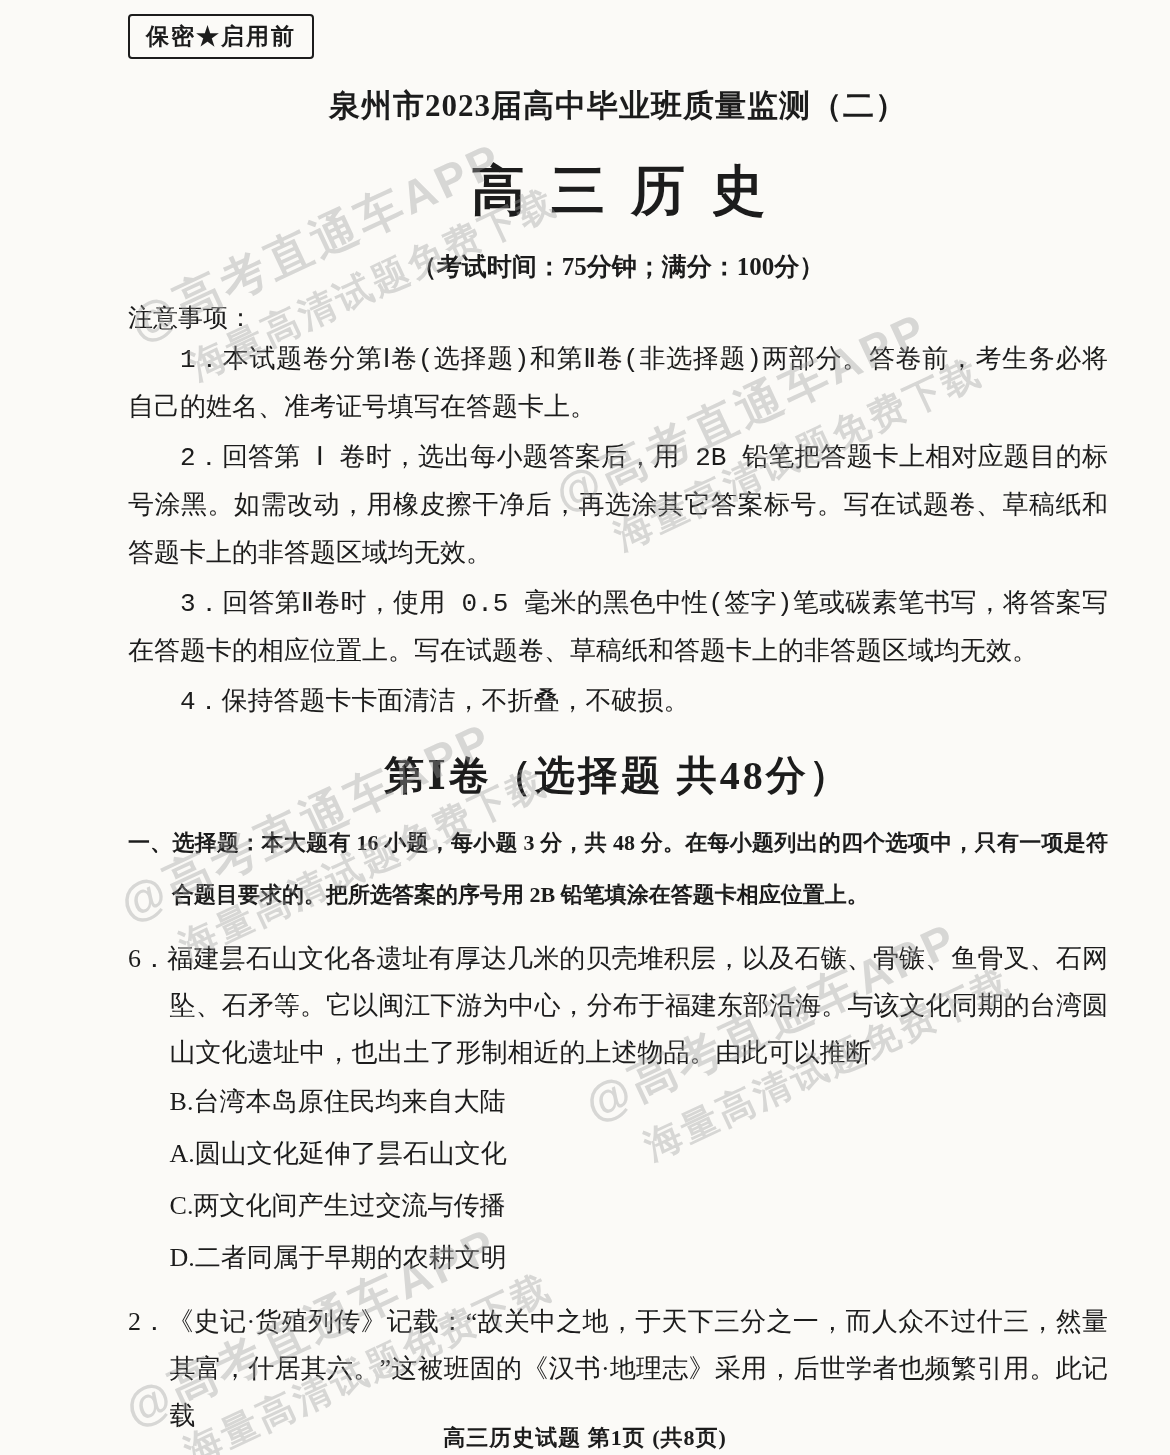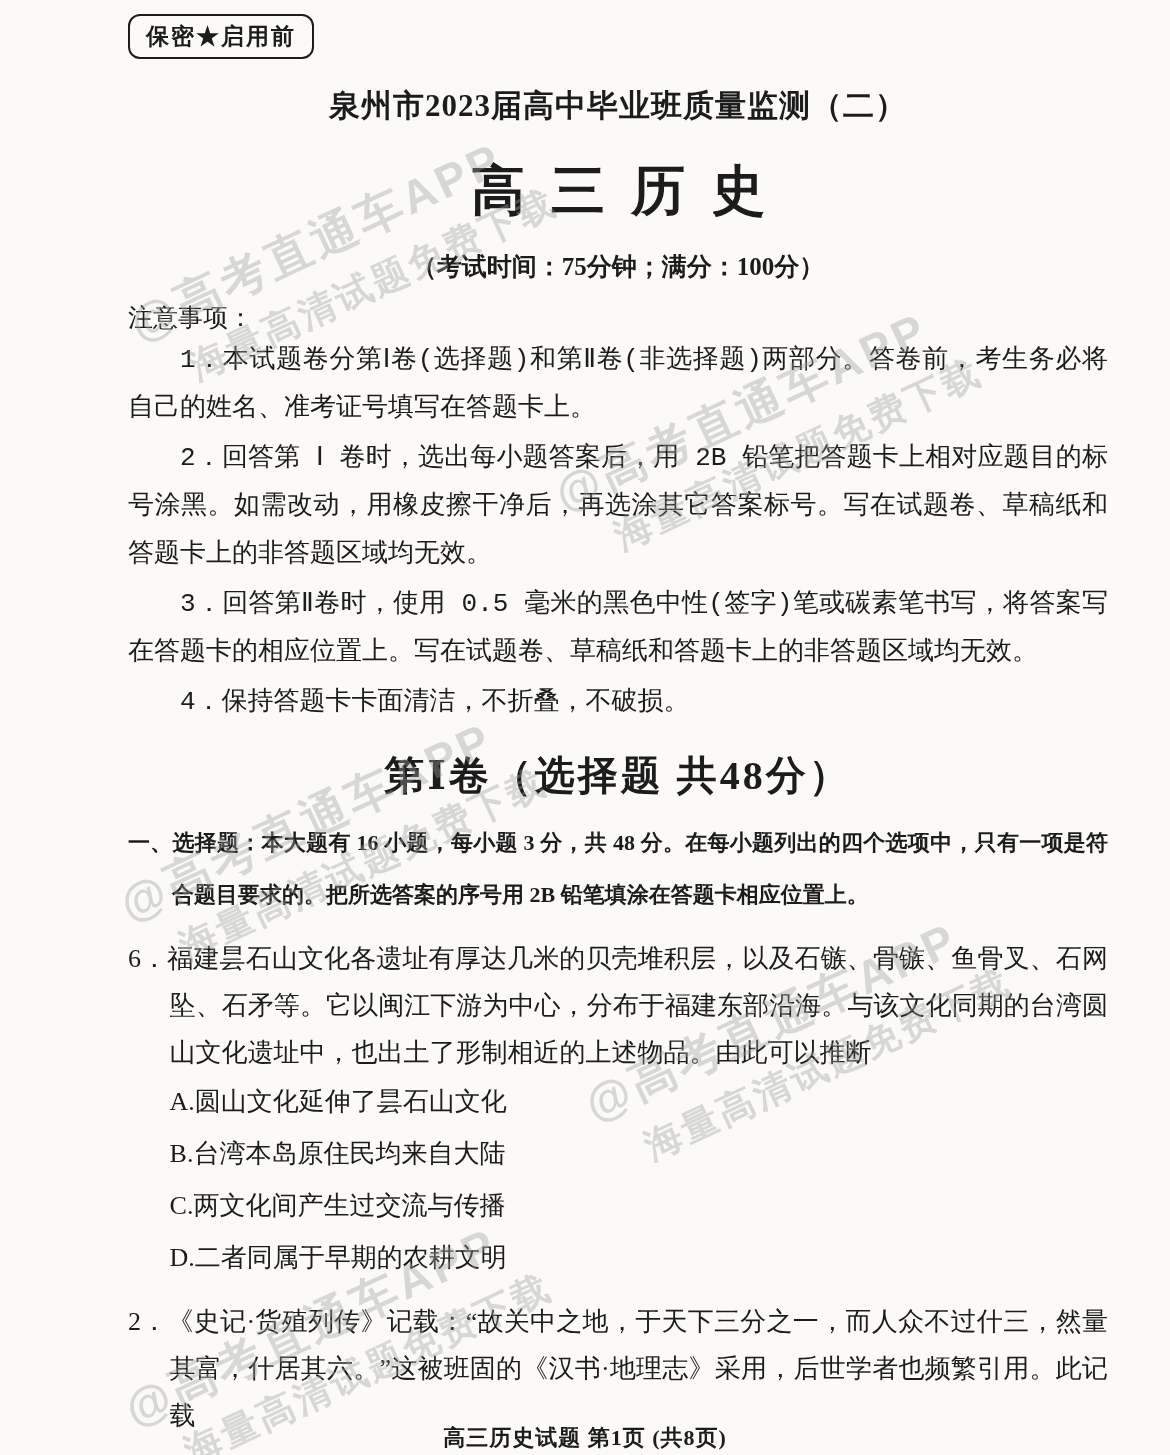--- a/index.html
+++ b/index.html
@@ -18,21 +18,21 @@
     overflow: hidden;
   }
   .content {
     position: relative;
     z-index: 2;
     padding: 14px 62px 0 128px;
   }
   .secrecy-box {
     display: inline-block;
     border: 2px solid #1c1c1c;
-    border-radius: 12px;
+    border-radius: 4px;
     padding: 5px 16px;
     font-size: 23px;
     font-weight: bold;
     letter-spacing: 2px;
   }
   .exam-title {
     text-align: center;
     font-size: 31px;
     font-weight: bold;
     margin-top: 26px;
@@ -171,22 +171,22 @@
     <div class="notice">2．回答第 Ⅰ 卷时，选出每小题答案后，用 2B 铅笔把答题卡上相对应题目的标号涂黑。如需改动，用橡皮擦干净后，再选涂其它答案标号。写在试题卷、草稿纸和答题卡上的非答题区域均无效。</div>
     <div class="notice">3．回答第Ⅱ卷时，使用 0.5 毫米的黑色中性(签字)笔或碳素笔书写，将答案写在答题卡的相应位置上。写在试题卷、草稿纸和答题卡上的非答题区域均无效。</div>
     <div class="notice">4．保持答题卡卡面清洁，不折叠，不破损。</div>
 
     <div class="section-title">第Ⅰ卷（选择题 共48分）</div>
 
     <div class="section-instruction">一、选择题：本大题有 16 小题，每小题 3 分，共 48 分。在每小题列出的四个选项中，只有一项是符合题目要求的。把所选答案的序号用 2B 铅笔填涂在答题卡相应位置上。</div>
 
     <div class="question">
       <div class="question-stem">6．福建昙石山文化各遗址有厚达几米的贝壳堆积层，以及石镞、骨镞、鱼骨叉、石网坠、石矛等。它以闽江下游为中心，分布于福建东部沿海。与该文化同期的台湾圆山文化遗址中，也出土了形制相近的上述物品。由此可以推断</div>
+      <div class="option">B.台湾本岛原住民均来自大陆</div>
       <div class="option">A.圆山文化延伸了昙石山文化</div>
-      <div class="option">B.台湾本岛原住民均来自大陆</div>
       <div class="option">C.两文化间产生过交流与传播</div>
       <div class="option">D.二者同属于早期的农耕文明</div>
     </div>
 
     <div class="question">
       <div class="question-stem">2．《史记·货殖列传》记载：“故关中之地，于天下三分之一，而人众不过什三，然量其富，什居其六。”这被班固的《汉书·地理志》采用，后世学者也频繁引用。此记载</div>
 
     </div>
 
   </div>

